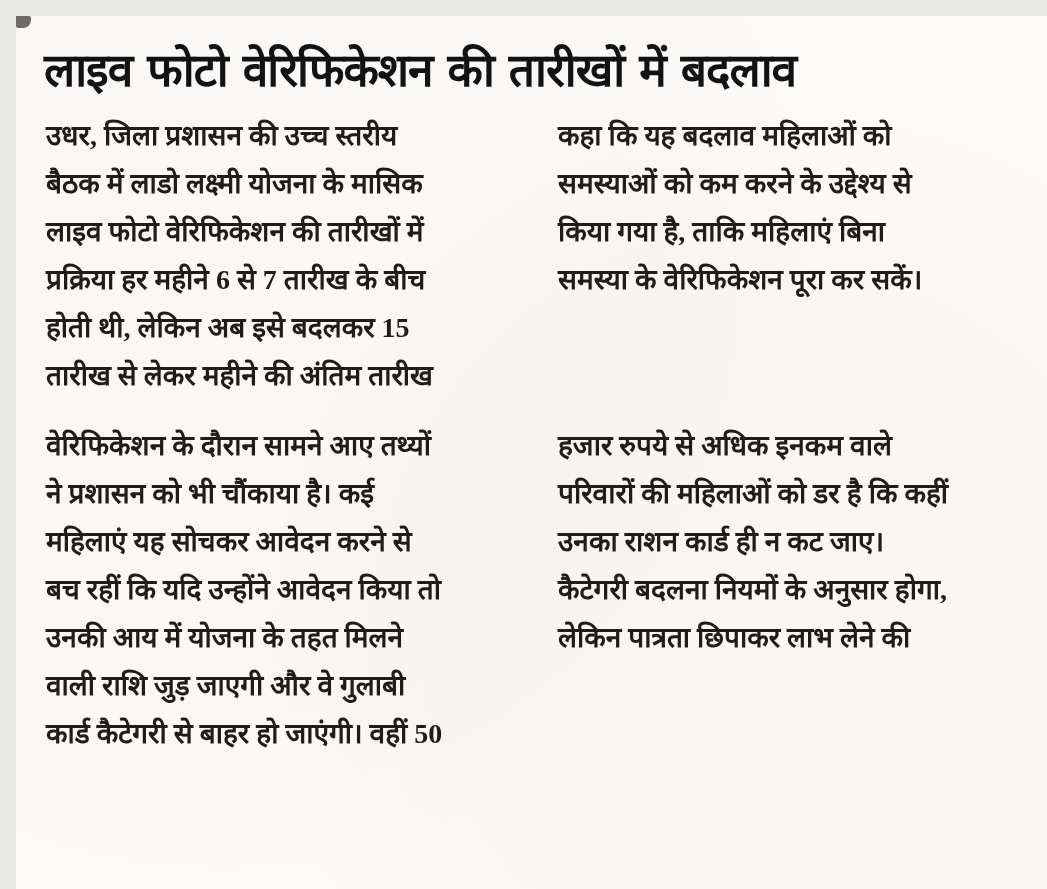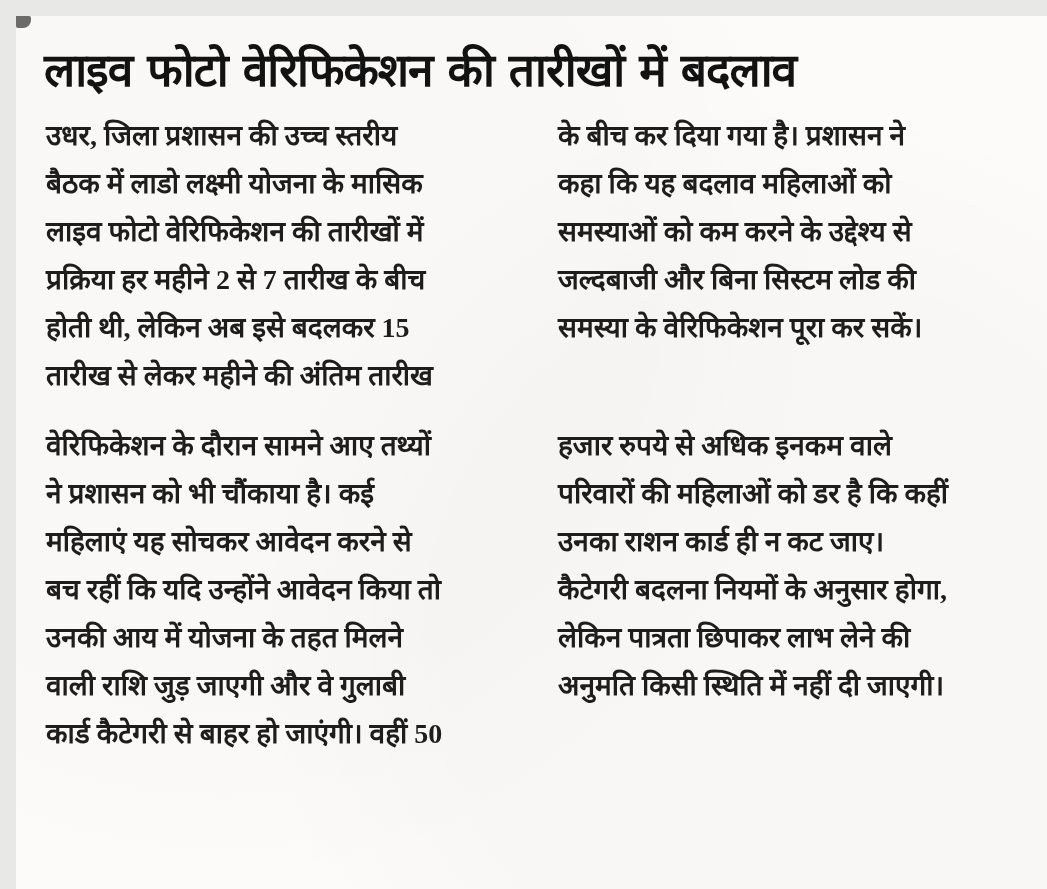--- a/index.html
+++ b/index.html
@@ -69,29 +69,28 @@
 
   <div class="scan-artifact"></div>
 
   <section class="article article-1">
     <h1 class="headline headline-1">लाइव फोटो वेरिफिकेशन की तारीखों में बदलाव</h1>
     <div class="article-body">
       <div class="column">
         <p class="line">उधर, जिला प्रशासन की उच्च स्तरीय</p>
         <p class="line">बैठक में लाडो लक्ष्मी योजना के मासिक</p>
         <p class="line">लाइव फोटो वेरिफिकेशन की तारीखों में</p>
-        <p class="line">प्रक्रिया हर महीने 2 से 7 तारीख के बीच</p>
+        <p class="line">प्रक्रिया हर महीने 6 से 7 तारीख के बीच</p>
         <p class="line">होती थी, लेकिन अब इसे बदलकर 15</p>
         <p class="line">तारीख से लेकर महीने की अंतिम तारीख</p>
       </div>
       <div class="column">
-        <p class="line">के बीच कर दिया गया है। प्रशासन ने</p>
         <p class="line">कहा कि यह बदलाव महिलाओं को</p>
         <p class="line">समस्याओं को कम करने के उद्देश्य से</p>
-        <p class="line">जल्दबाजी और बिना सिस्टम लोड की</p>
+        <p class="line">किया गया है, ताकि महिलाएं बिना</p>
         <p class="line">समस्या के वेरिफिकेशन पूरा कर सकें।</p>
       </div>
     </div>
   </section>
 
   <section class="article article-2">
     <div class="article-body">
       <div class="column">
         <p class="line">वेरिफिकेशन के दौरान सामने आए तथ्यों</p>
         <p class="line">ने प्रशासन को भी चौंकाया है। कई</p>
@@ -100,18 +99,17 @@
         <p class="line">उनकी आय में योजना के तहत मिलने</p>
         <p class="line">वाली राशि जुड़ जाएगी और वे गुलाबी</p>
         <p class="line">कार्ड कैटेगरी से बाहर हो जाएंगी। वहीं 50</p>
       </div>
       <div class="column">
         <p class="line">हजार रुपये से अधिक इनकम वाले</p>
         <p class="line">परिवारों की महिलाओं को डर है कि कहीं</p>
         <p class="line">उनका राशन कार्ड ही न कट जाए।</p>
         <p class="line">कैटेगरी बदलना नियमों के अनुसार होगा,</p>
         <p class="line">लेकिन पात्रता छिपाकर लाभ लेने की</p>
-        <p class="line">अनुमति किसी स्थिति में नहीं दी जाएगी।</p>
       </div>
     </div>
   </section>
 
 </div>
 
 </body></html>

